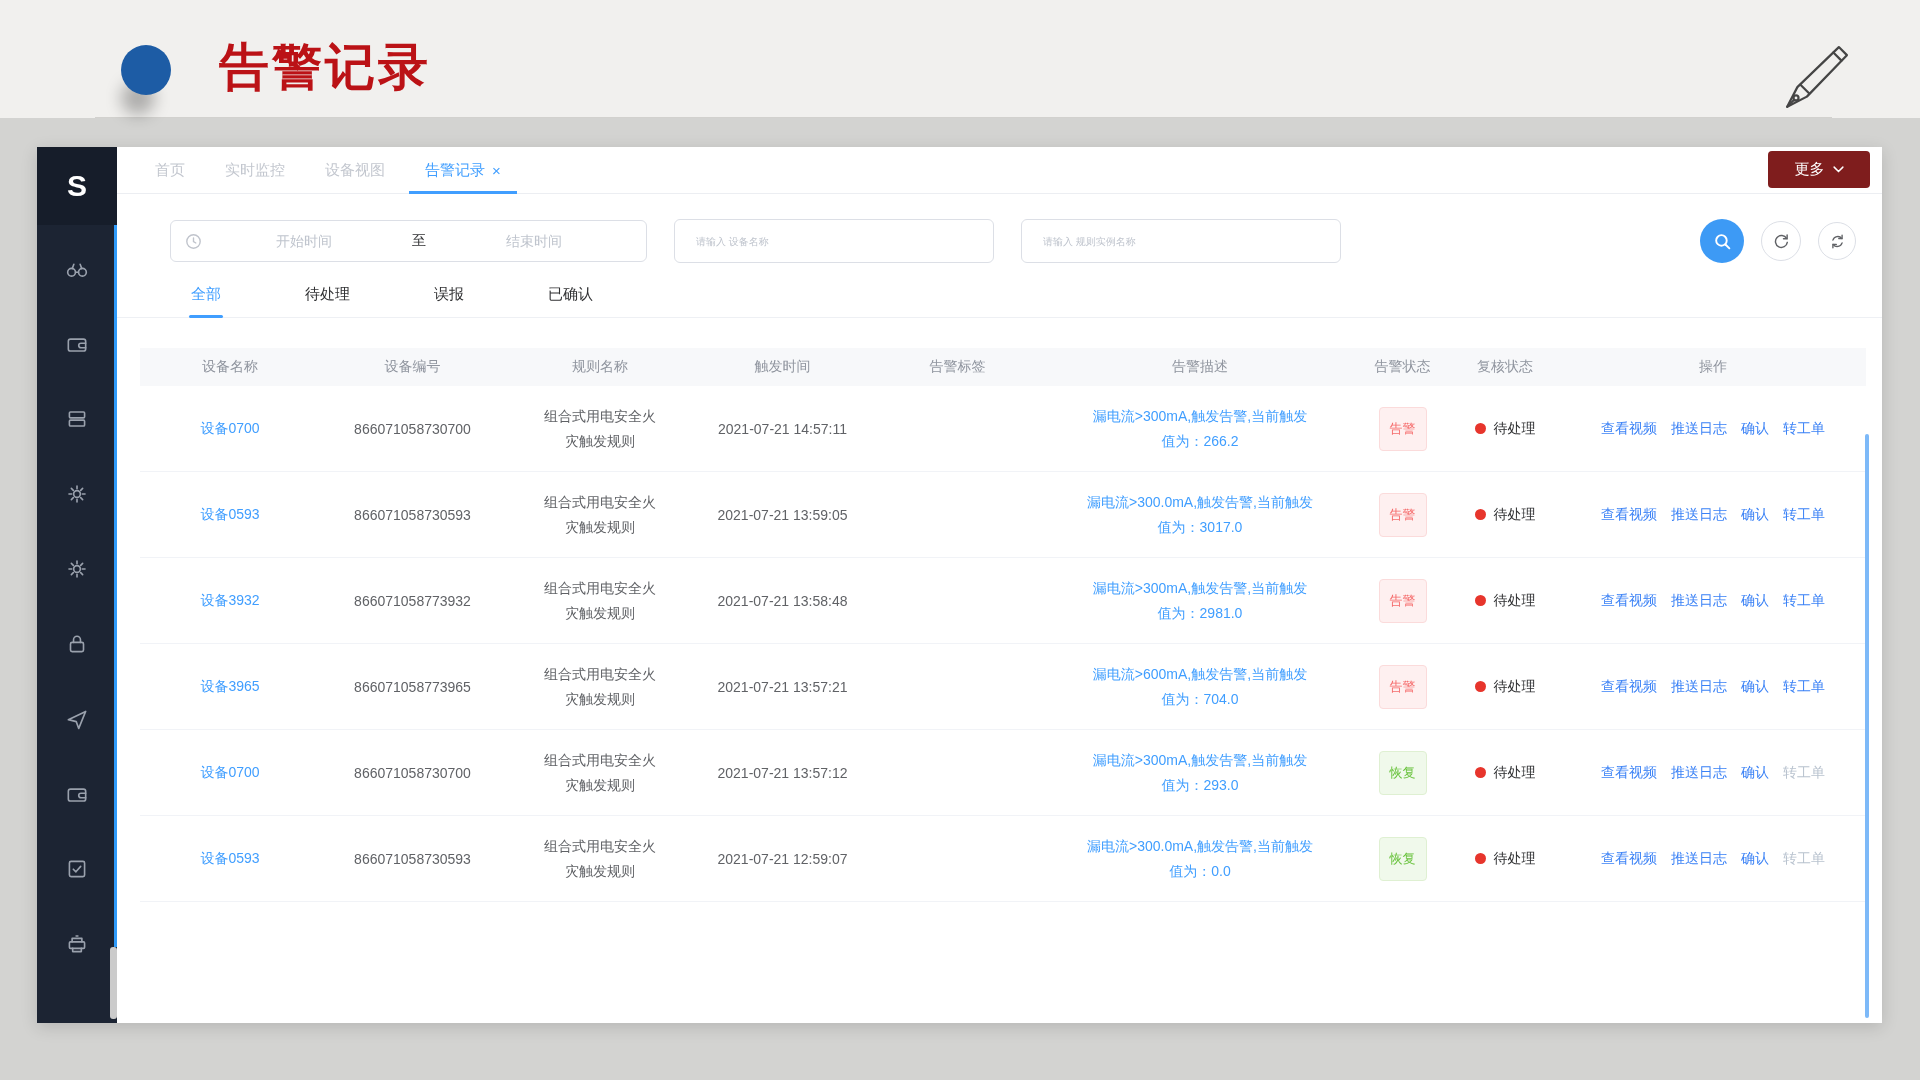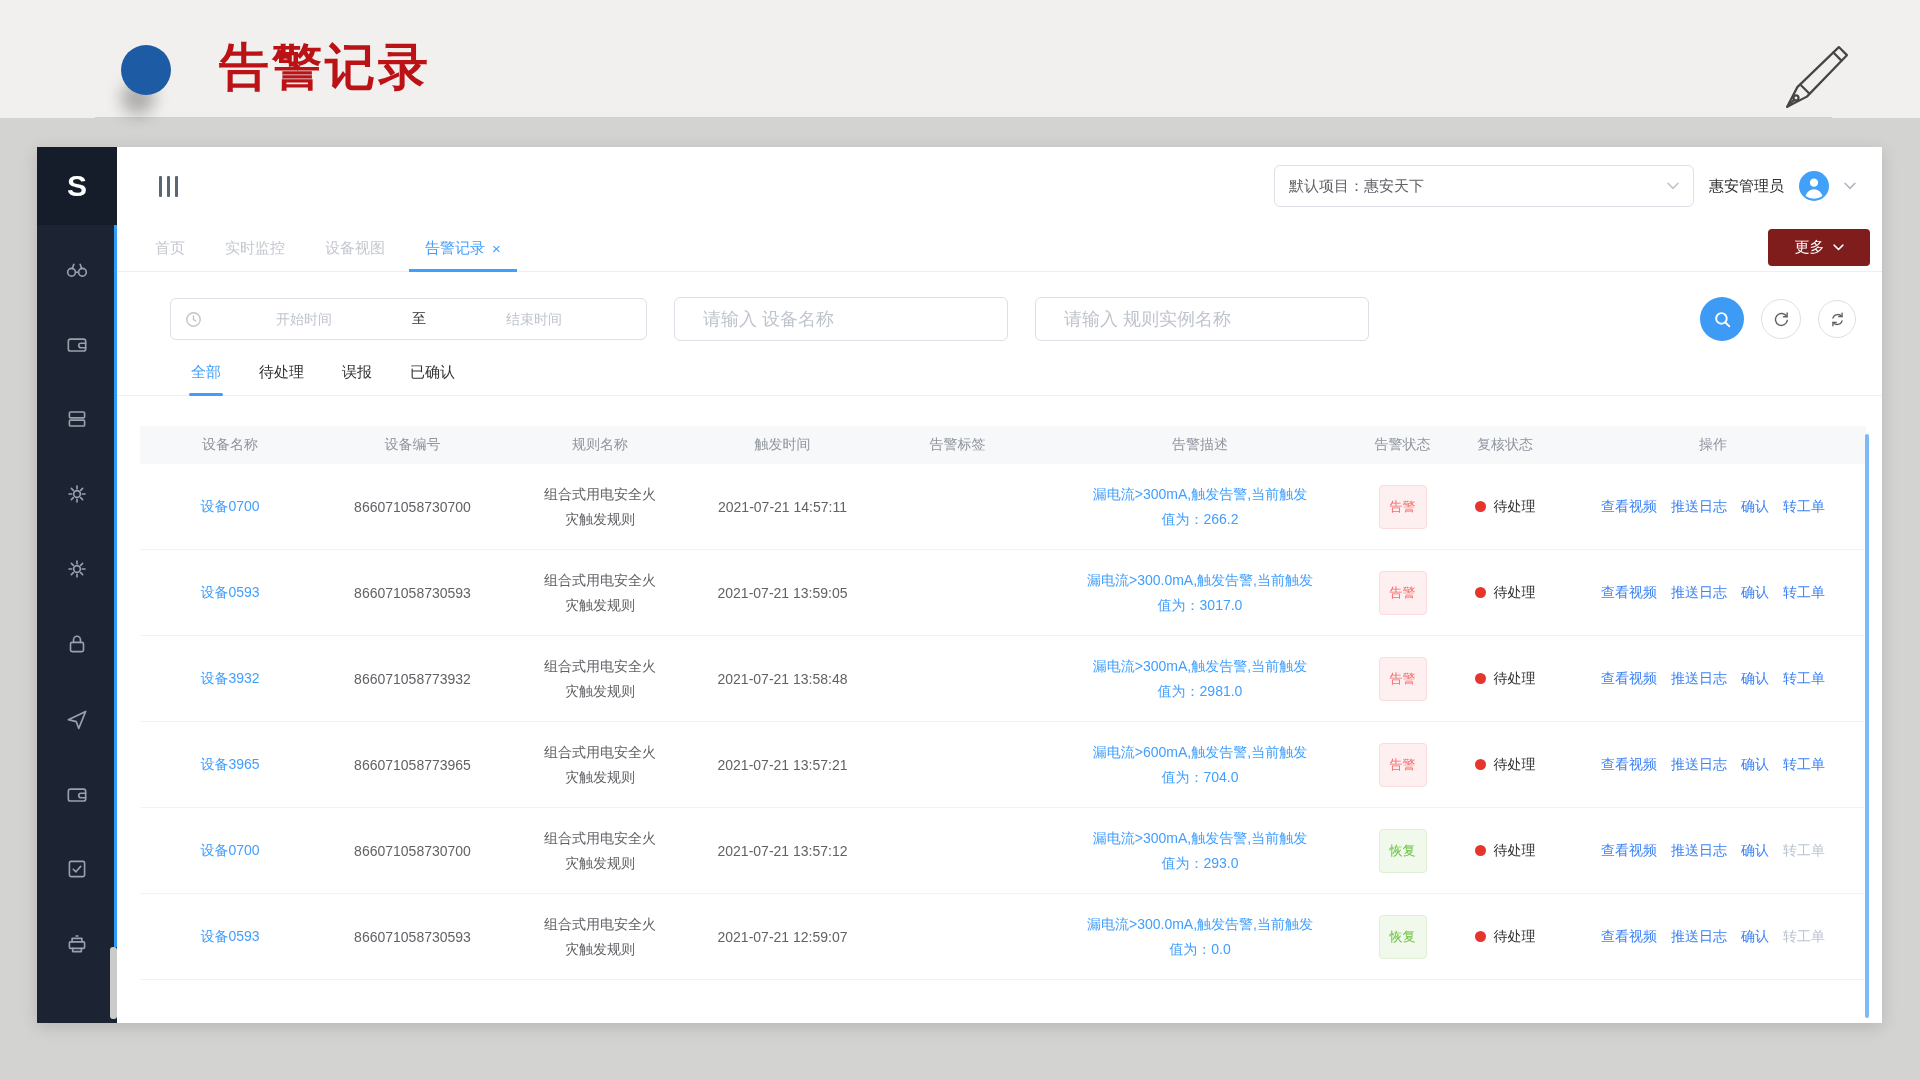--- a/index.html
+++ b/index.html
@@ -53,31 +53,31 @@
   .more-btn{position:absolute;right:12px;top:4px;width:102px;height:37px;background:#7f1d1d;color:#fff;
     border:none;border-radius:4px;font-size:15px;display:flex;align-items:center;justify-content:center;
     gap:8px;cursor:pointer;}
   
   .filters{display:flex;align-items:center;padding:25px 26px 0 53px;}
   .date-box{width:477px;height:42px;border:1px solid #dcdfe6;border-radius:6px;display:flex;
     align-items:center;padding:0 14px;gap:4px;box-sizing:border-box;background:#fff;}
   .date-box input{flex:1;min-width:0;border:none;outline:none;text-align:center;font-size:14px;color:#606266;background:transparent;}
   .range-sep{color:#303133;font-size:14px;padding:0 6px;}
   input::placeholder{color:#bfc4cd;}
-  .f-input{height:42px;width:276px;border:1px solid #dcdfe6;border-radius:6px;padding:0 28px;
-    font-size:18px;color:#4c1d95;margin-left:27px;outline:none;}
+  .f-input{height:42px;width:276px;border:1px solid #dcdfe6;border-radius:6px;padding:0 21px;
+    font-size:10px;color:#4c1d95;margin-left:27px;outline:none;}
   .f-input.wide{width:290px;}
   .f-btns{margin-left:auto;display:flex;align-items:center;gap:17px;}
   .btn-circle{border-radius:50%;display:flex;align-items:center;justify-content:center;
     border:1px solid #dcdfe6;background:#fff;cursor:pointer;padding:0;}
   .btn-search{width:44px;height:44px;background:#3d9af5;border:none;}
   .btn-refresh{width:40px;height:40px;}
   .btn-reset{width:38px;height:38px;}
   
-  .status-tabs{margin-top:12px;padding-left:72px;display:flex;gap:34px;border-bottom:1px solid #eef0f4;}
+  .status-tabs{margin-top:12px;padding-left:72px;display:flex;gap:80px;border-bottom:1px solid #eef0f4;}
   .stab{padding:10px 2px 13px;font-size:15px;color:#303133;position:relative;cursor:pointer;}
   .stab.active{color:#409eff;}
   .stab.active::after{content:"";position:absolute;left:0;right:0;bottom:-1px;height:3px;
     background:#409eff;border-radius:2px;}
   
   .table{margin:30px 16px 0 23px;}
   .thead,.tr{display:grid;grid-template-columns:180px 185px 190px 175px 175px 310px 95px 110px 306px;}
   .thead{height:38px;background:#f7f8fa;align-items:center;color:#8f949e;font-size:14px;font-weight:400;}
   .th,.td{text-align:center;}
   .tr{height:85px;align-items:center;border-bottom:1px solid #f1f3f7;font-size:14px;color:#606266;}
@@ -196,44 +196,20 @@
             </svg>
           </span>
         </div>
       </div>
     <div class="blue-strip"></div>
     <div class="side-thumb"></div>
   </aside>
 
   <div class="main">
 
-    <header class="topbar">
-      <div class="menu-bars">
-          <i></i>
-          <i></i>
-          <i></i>
-        </div>
-      <div class="tb-right">
-        <div class="select">
-          <span>默认项目：惠安天下</span>
-          <svg class="chev" width="12" height="8" viewBox="0 0 12 8" fill="none" stroke="#c0c4cc" stroke-width="1.6" stroke-linecap="round">
-              <path d="M1 1.3 6 6.3 11 1.3"></path>
-            </svg>
-        </div>
-        <span class="user-name">惠安管理员</span>
-        <svg class="avatar" viewBox="0 0 24 24">
-          <circle cx="12" cy="12" r="12" fill="#41a1f8"></circle>
-          <circle cx="12" cy="9.3" r="3.3" fill="#fff"></circle>
-          <path d="M5.2 20a7 7 0 0 1 13.6 0 12 12 0 0 1-13.6 0z" fill="#fff"></path>
-        </svg>
-        <svg class="chev" width="12" height="8" viewBox="0 0 12 8" fill="none" stroke="#b0b6bf" stroke-width="1.6" stroke-linecap="round">
-            <path d="M1 1.3 6 6.3 11 1.3"></path>
-          </svg>
-      </div>
-    </header>
 
     <nav class="tabsbar">
       <div id="nav-tabs" style="display:flex;height:100%;">
           <div class="tab">
     <span>首页</span>
     </div>
           <div class="tab">
     <span>实时监控</span>
     </div>
           <div class="tab">

